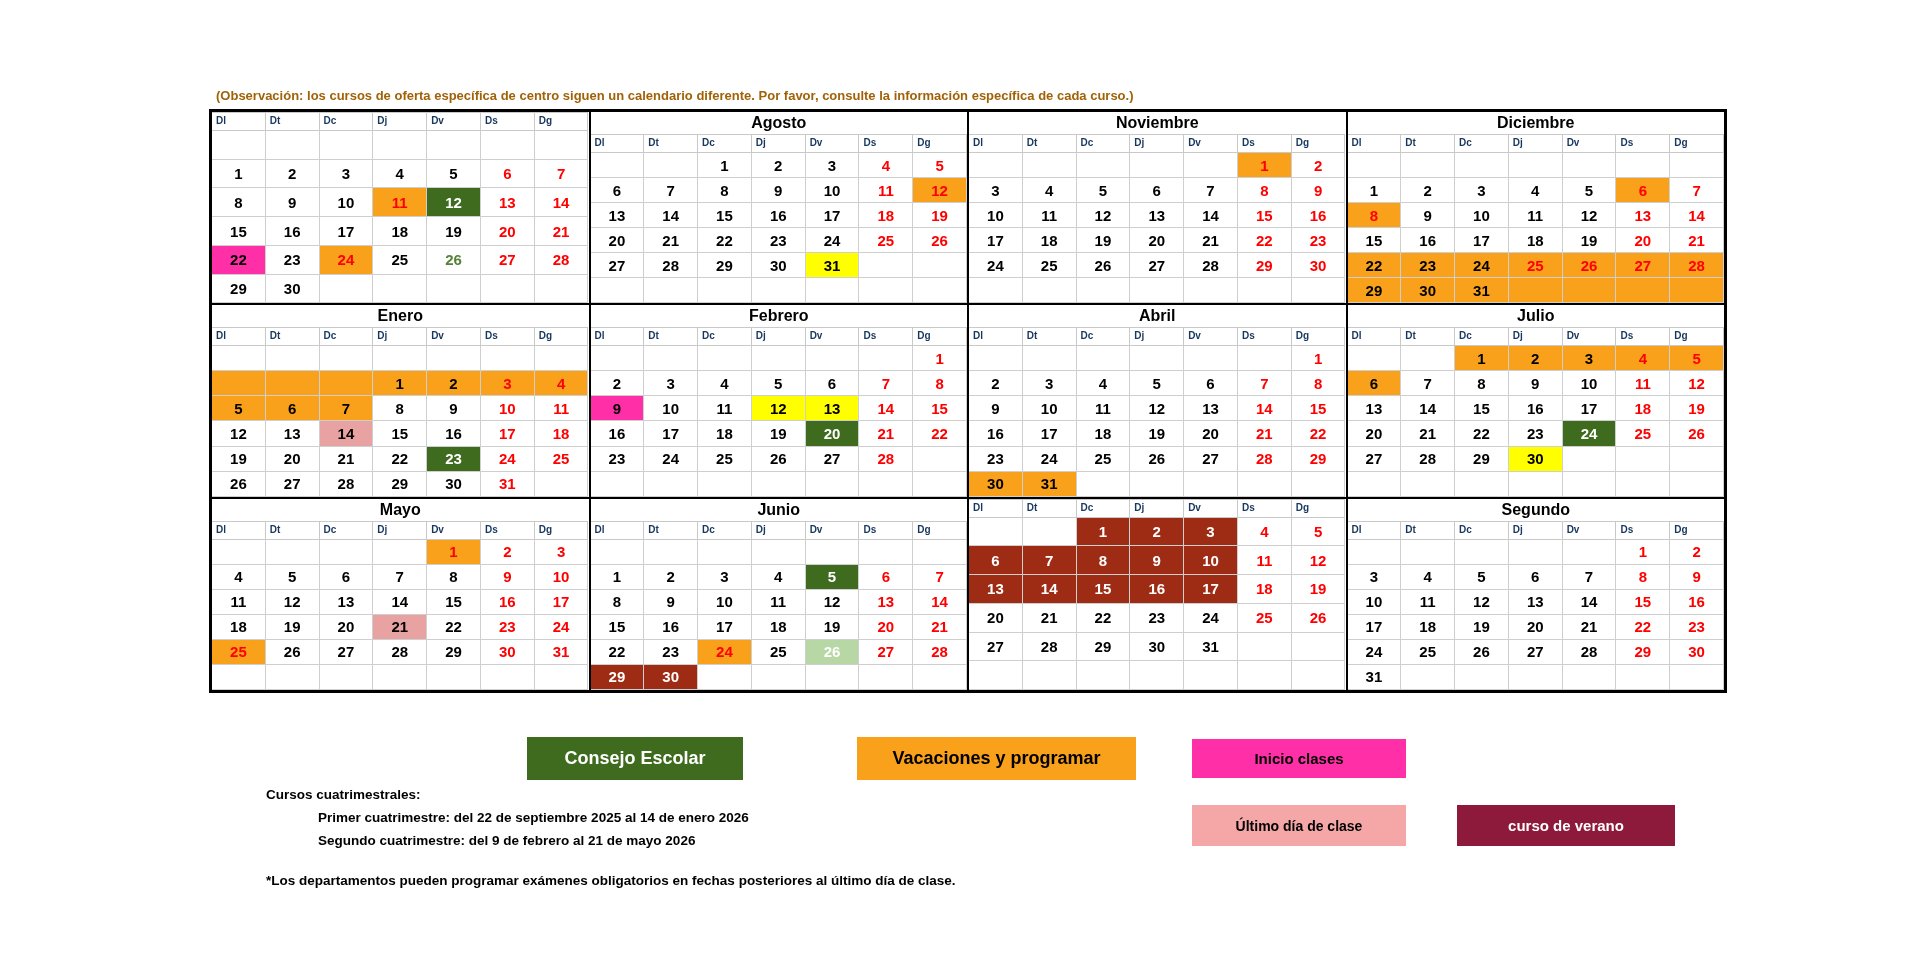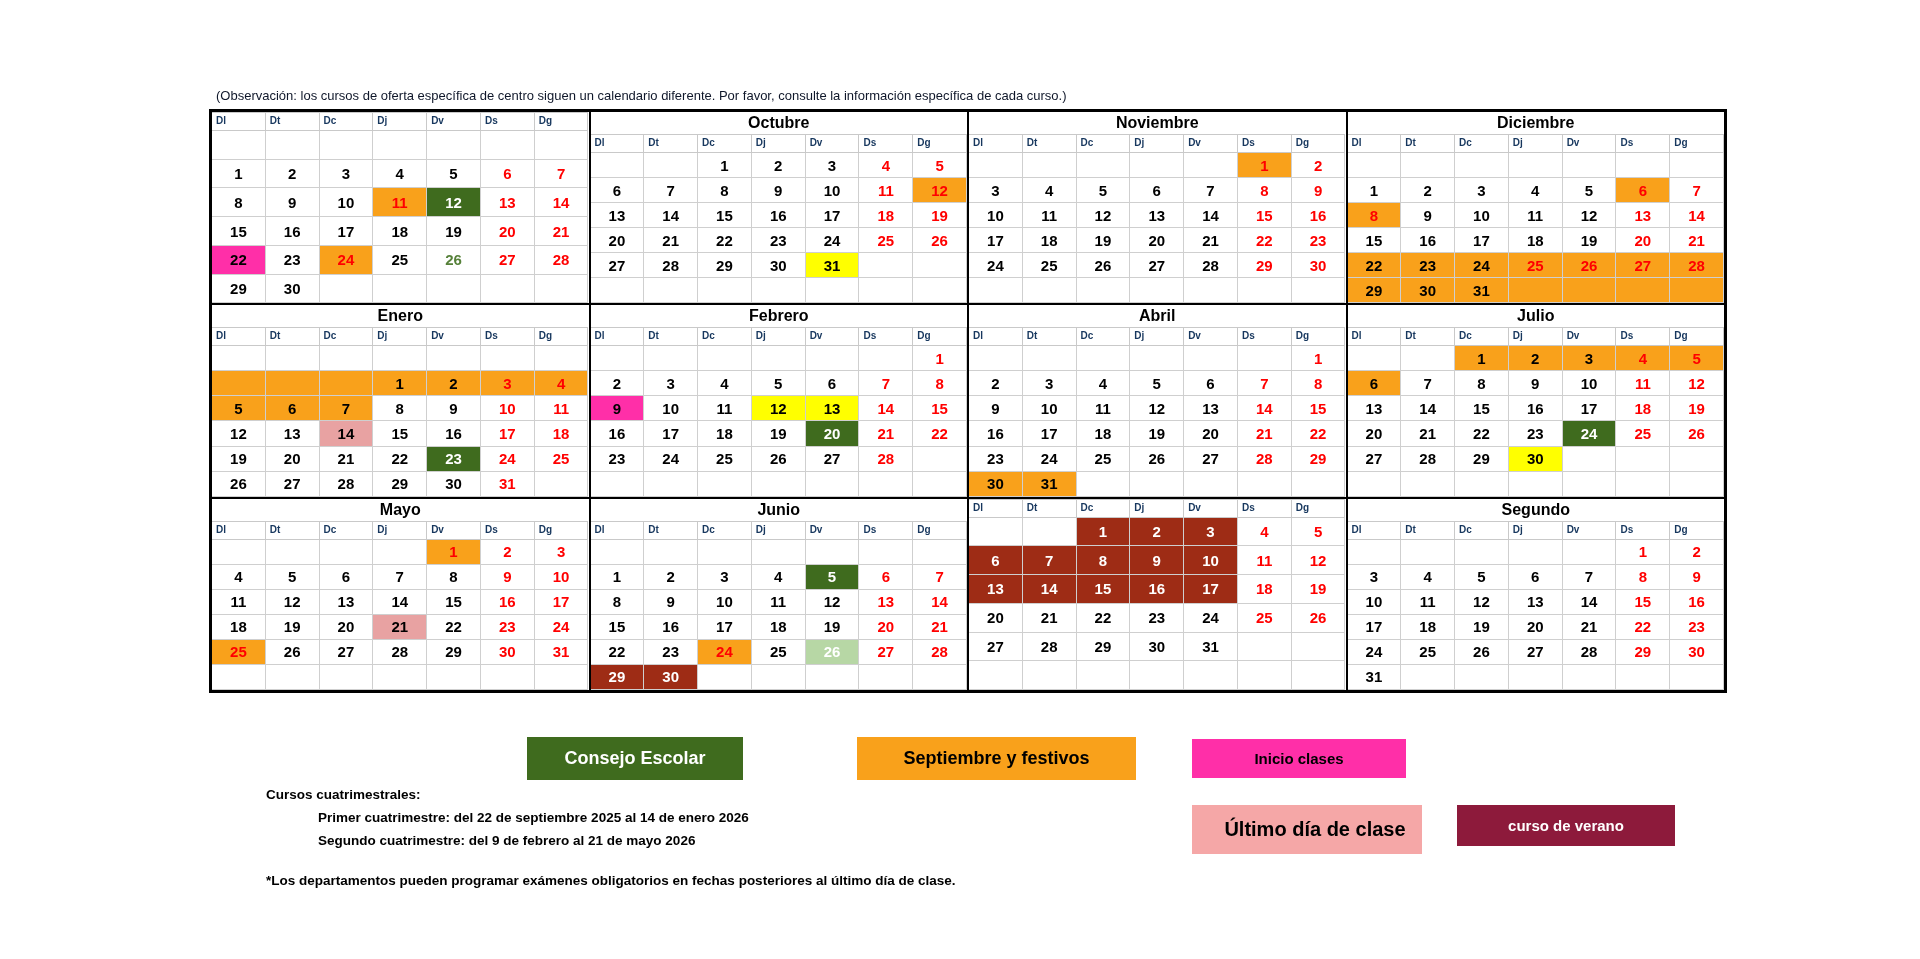--- a/index.html
+++ b/index.html
@@ -1,19 +1,19 @@
 <!DOCTYPE html>
 <html><head>
 <meta charset="utf-8">
 <style>
   html,body{margin:0;padding:0;background:#ffffff;}
   .page{position:relative;width:1920px;height:959px;background:#ffffff;overflow:hidden;
         font-family:"Liberation Sans", sans-serif;color:#000;}
   .title{position:absolute;left:212px;top:48px;font-size:30px;font-weight:700;color:#111;}
-  .subtitle{position:absolute;left:216px;top:88px;font-size:13px;font-weight:400;color:#0f172a;}
+  .subtitle{position:absolute;left:216px;top:88px;font-size:13px;font-weight:700;color:#a16207;}
 
   .calendar{position:absolute;left:209px;top:109px;width:1518px;height:584px;
             display:grid;grid-template-columns:repeat(4,1fr);grid-template-rows:repeat(3,1fr);
             gap:2px;background:#000;border:3px solid #000;box-sizing:border-box;}
   .month{background:#fff;display:flex;flex-direction:column;overflow:hidden;}
   .month-title{height:22px;display:flex;align-items:center;justify-content:center;
                font-size:16px;font-weight:700;color:#000;}
   .dow-row{display:grid;grid-template-columns:repeat(7,1fr);height:19px;}
   .dow{font-size:10px;font-weight:700;color:#17375E;padding:2px 0 0 4px;box-sizing:border-box;
        border-top:1px solid #c9c9c9;border-right:1px solid #c9c9c9;border-bottom:1px solid #c9c9c9;}
@@ -22,21 +22,21 @@
   .day{display:flex;align-items:center;justify-content:center;font-size:15px;font-weight:700;
        border-right:1px solid #cfcfcf;border-bottom:1px solid #cfcfcf;box-sizing:border-box;}
 
   .legend{position:absolute;left:0;top:0;width:100%;height:100%;pointer-events:none;}
   .legend-item{position:absolute;display:flex;align-items:center;justify-content:center;
                font-weight:700;text-align:center;}
   .legend-0{left:527px;top:737px;width:216px;height:43px;font-size:18px;}
   .legend-1{left:857px;top:737px;width:279px;height:43px;font-size:18px;}
   .legend-2{left:1192px;top:739px;width:214px;height:39px;font-size:15px;}
   .legend-3{left:857px;top:805px;width:279px;height:41px;font-size:18px;}
-  .legend-4{left:1192px;top:805px;width:214px;height:49px;font-size:20px;padding-left:16px;}
+  .legend-4{left:1192px;top:805px;width:214px;height:41px;font-size:14px;}
   .legend-5{left:1457px;top:805px;width:218px;height:41px;font-size:15px;}
 
   .notes-title{position:absolute;left:266px;top:787px;font-size:13.5px;font-weight:700;}
   .note-primer{position:absolute;left:318px;top:810px;font-size:13.5px;font-weight:700;}
   .note-segundo{position:absolute;left:318px;top:833px;font-size:13.5px;font-weight:700;}
   .footnote{position:absolute;left:266px;top:873px;font-size:13.5px;font-weight:700;}
 </style>
 </head>
 <body>
 
@@ -93,21 +93,21 @@
           <div class="day" style="color: rgb(0, 0, 0);">29</div>
           <div class="day" style="color: rgb(0, 0, 0);">30</div>
           <div class="day"></div>
           <div class="day"></div>
           <div class="day"></div>
           <div class="day"></div>
           <div class="day"></div>
         </div>
       </div>
       <div class="month">
-        <div class="month-title">Octubre</div>
+        <div class="month-title">Agosto</div>
         <div class="dow-row">
           <div class="dow">Dl</div>
           <div class="dow">Dt</div>
           <div class="dow">Dc</div>
           <div class="dow">Dj</div>
           <div class="dow">Dv</div>
           <div class="dow">Ds</div>
           <div class="dow">Dg</div>
         </div>
         <div class="weeks">
@@ -711,21 +711,21 @@
           <div class="day"></div>
           <div class="day"></div>
           <div class="day"></div>
           <div class="day"></div>
         </div>
       </div>
     </div>
 
   <div class="legend">
       <div class="legend-item legend-0" style="background: rgb(63, 107, 30); color: rgb(255, 255, 255);">Consejo Escolar</div>
-      <div class="legend-item legend-1" style="background: rgb(249, 161, 27); color: rgb(0, 0, 0);">Septiembre y festivos</div>
+      <div class="legend-item legend-1" style="background: rgb(249, 161, 27); color: rgb(0, 0, 0);">Vacaciones y programar</div>
       <div class="legend-item legend-2" style="background: rgb(255, 47, 168); color: rgb(0, 0, 0);">Inicio clases</div>
       <div class="legend-item legend-4" style="background: rgb(245, 167, 167); color: rgb(0, 0, 0);">Último día de clase</div>
       <div class="legend-item legend-5" style="background: rgb(141, 26, 59); color: rgb(255, 255, 255);">curso de verano</div>
     </div>
 
   <div class="notes-title">Cursos cuatrimestrales:</div>
   <div class="note-primer">Primer cuatrimestre: del 22 de septiembre 2025 al 14 de enero 2026</div>
   <div class="note-segundo">Segundo cuatrimestre: del 9 de febrero al 21 de mayo 2026</div>
   <div class="footnote">*Los departamentos pueden programar exámenes obligatorios en fechas posteriores al último día de clase.</div>
 </div>

